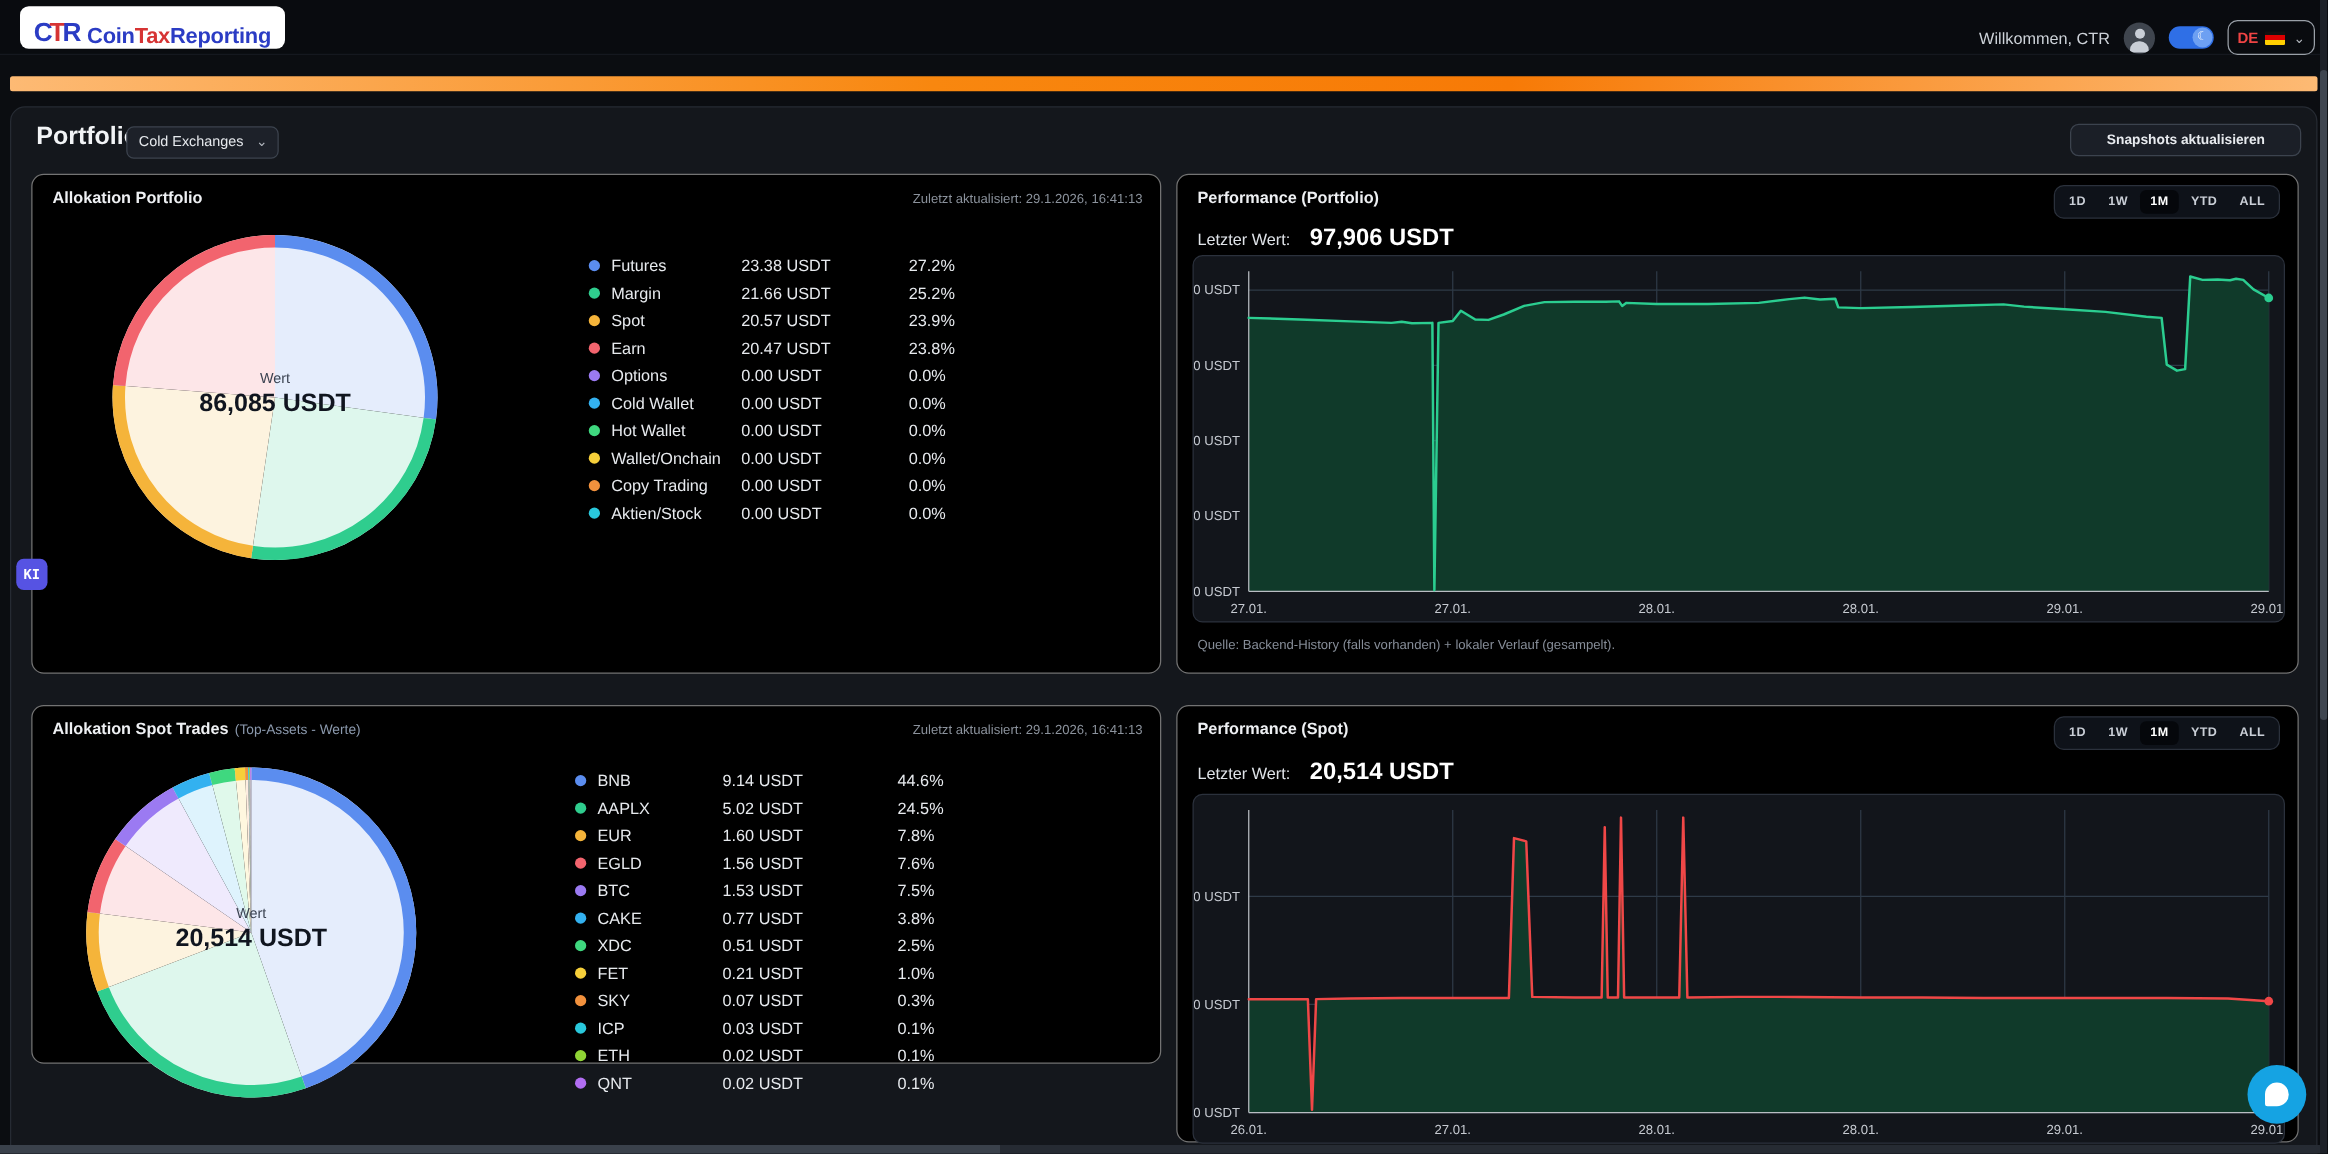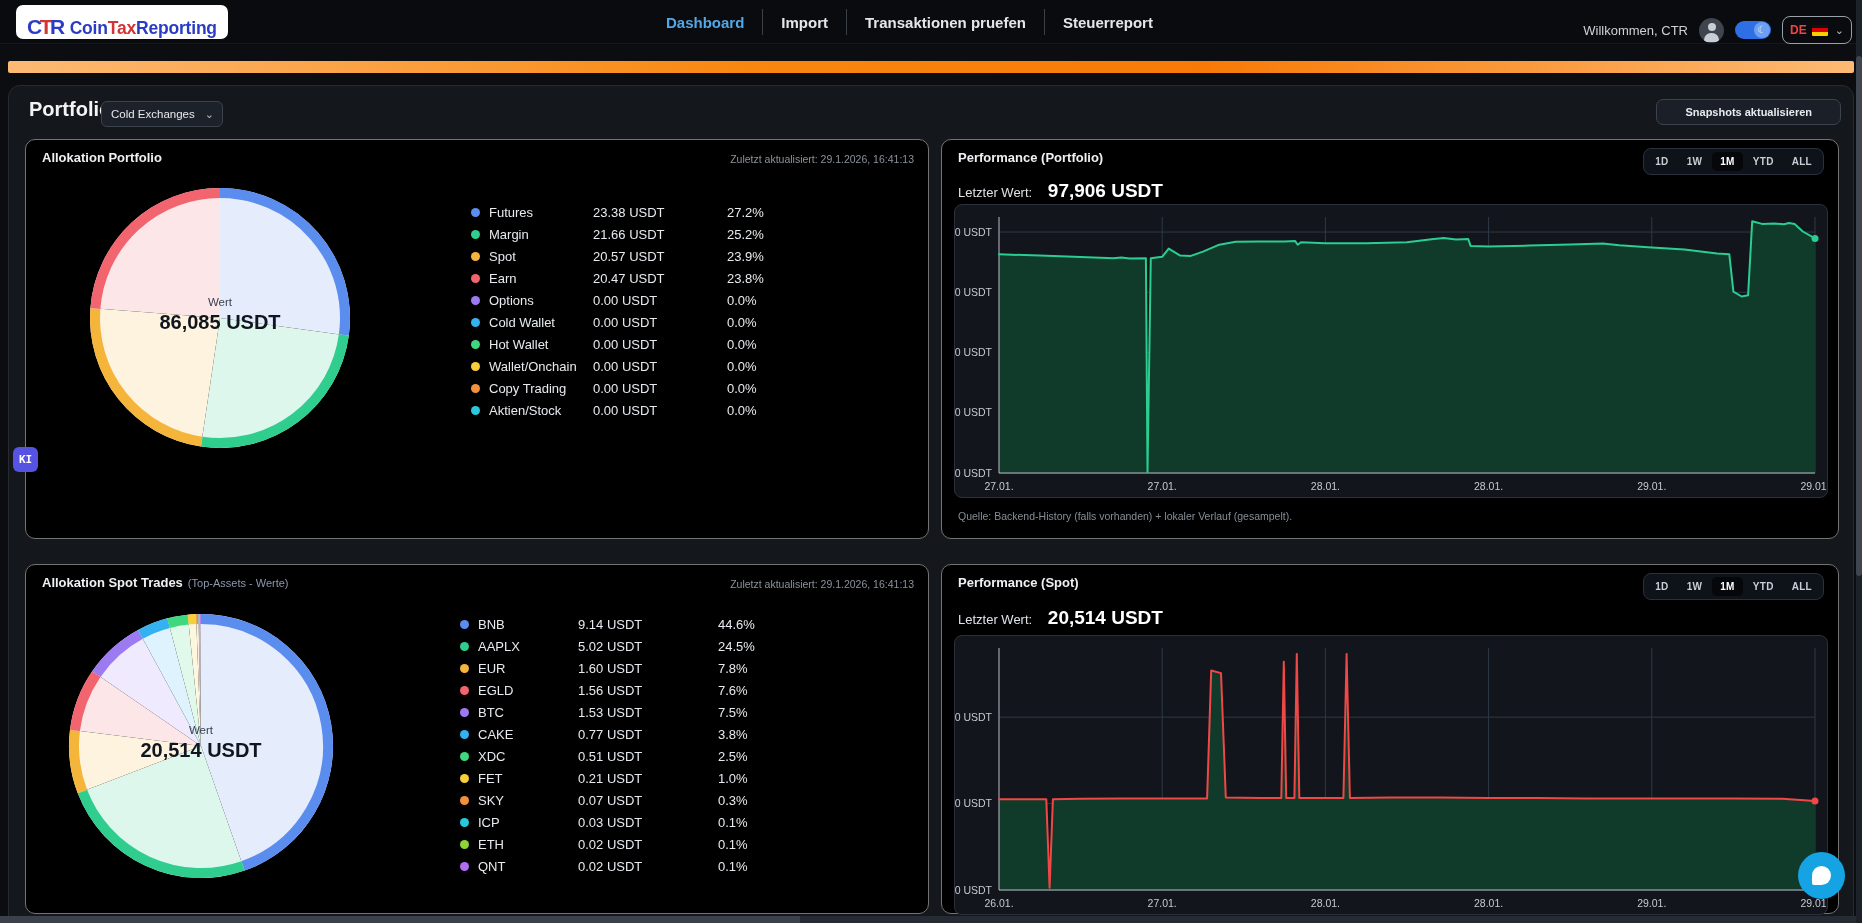--- a/index.html
+++ b/index.html
@@ -40,21 +40,21 @@
   
   .panel { position:absolute; left:8px; top:85px; width:1846px; height:838px; background:#14171c; border:1px solid #262b33; border-radius:12px 12px 0 0; }
   .p-title { position:absolute; left:20px; top:12px; font-size:20px; font-weight:700; color:#f2f4f6; }
   .exch-select { position:absolute; left:92px; top:15px; width:122px; height:26px; background:#1d2129; border:1px solid #3c434e; border-radius:6px; font-size:11.5px; color:#e6e9ed; line-height:24px; padding-left:9px; cursor:pointer; }
   .exch-select .chev { position:absolute; right:8px; top:0; }
   .snap-btn { position:absolute; right:12px; top:13px; height:26px; padding:0 28px; background:#1b1f27; border:1px solid #3c434e; border-radius:7px; font-size:11px; font-weight:700; color:#e8ebef; line-height:24px; cursor:pointer; }
 
   .card { position:absolute; background:#000000; border:1px solid #737373; border-radius:10px; }
   .card1 { left:16px; top:53px;  width:904px; height:400px; }
   .card2 { left:932px; top:53px; width:898px; height:400px; }
-  .card3 { left:16px; top:478px; width:904px; height:350px; }
+  .card3 { left:16px; top:478px; width:904px; height:287px; }
   .card4 { left:932px; top:478px; width:898px; height:350px; }
   .card-title { position:absolute; left:16px; top:10px; font-size:13px; font-weight:700; color:#eef0f3; display:flex; align-items:baseline; gap:5px; }
   .card-sub { font-size:11px; font-weight:400; color:#8b99ad; }
   .card-ts { position:absolute; right:14px; top:13px; font-size:10.5px; color:#8b929c; }
 
   .pie-svg { position:absolute; }
   .pie1 { left:54px; top:38px; }
   .pie2 { left:35px; top:41px; }
 
   .legend { position:absolute; }
@@ -92,29 +92,20 @@
 </head>
 <body>
 
 <div id="root">
 
   <header>
     <div class="logo">
       <span class="logo-mono"><span class="c">C</span><span class="t">T</span><span class="r">R</span></span>
       <span class="logo-word"><span class="coin">Coin</span><span class="tax">Tax</span><span class="rep">Reporting</span></span>
     </div>
-    <nav>
-      <span class="nav-item active">Dashboard</span>
-      <span class="nav-div"></span>
-      <span class="nav-item">Import</span>
-      <span class="nav-div"></span>
-      <span class="nav-item">Transaktionen pruefen</span>
-      <span class="nav-div"></span>
-      <span class="nav-item">Steuerreport</span>
-    </nav>
     <div class="nav-right">
       <span class="welcome">Willkommen, CTR</span>
       <div class="avatar">
         <div class="head"></div>
         <div class="body"></div>
       </div>
       <div class="toggle">
         <div class="knob">☾</div>
       </div>
       <div class="langbox">

